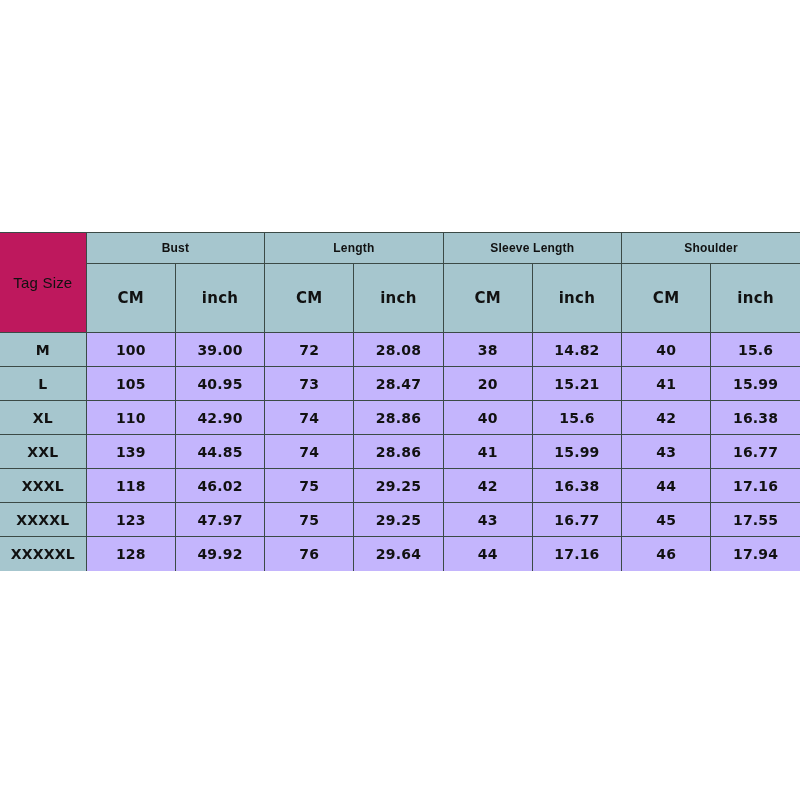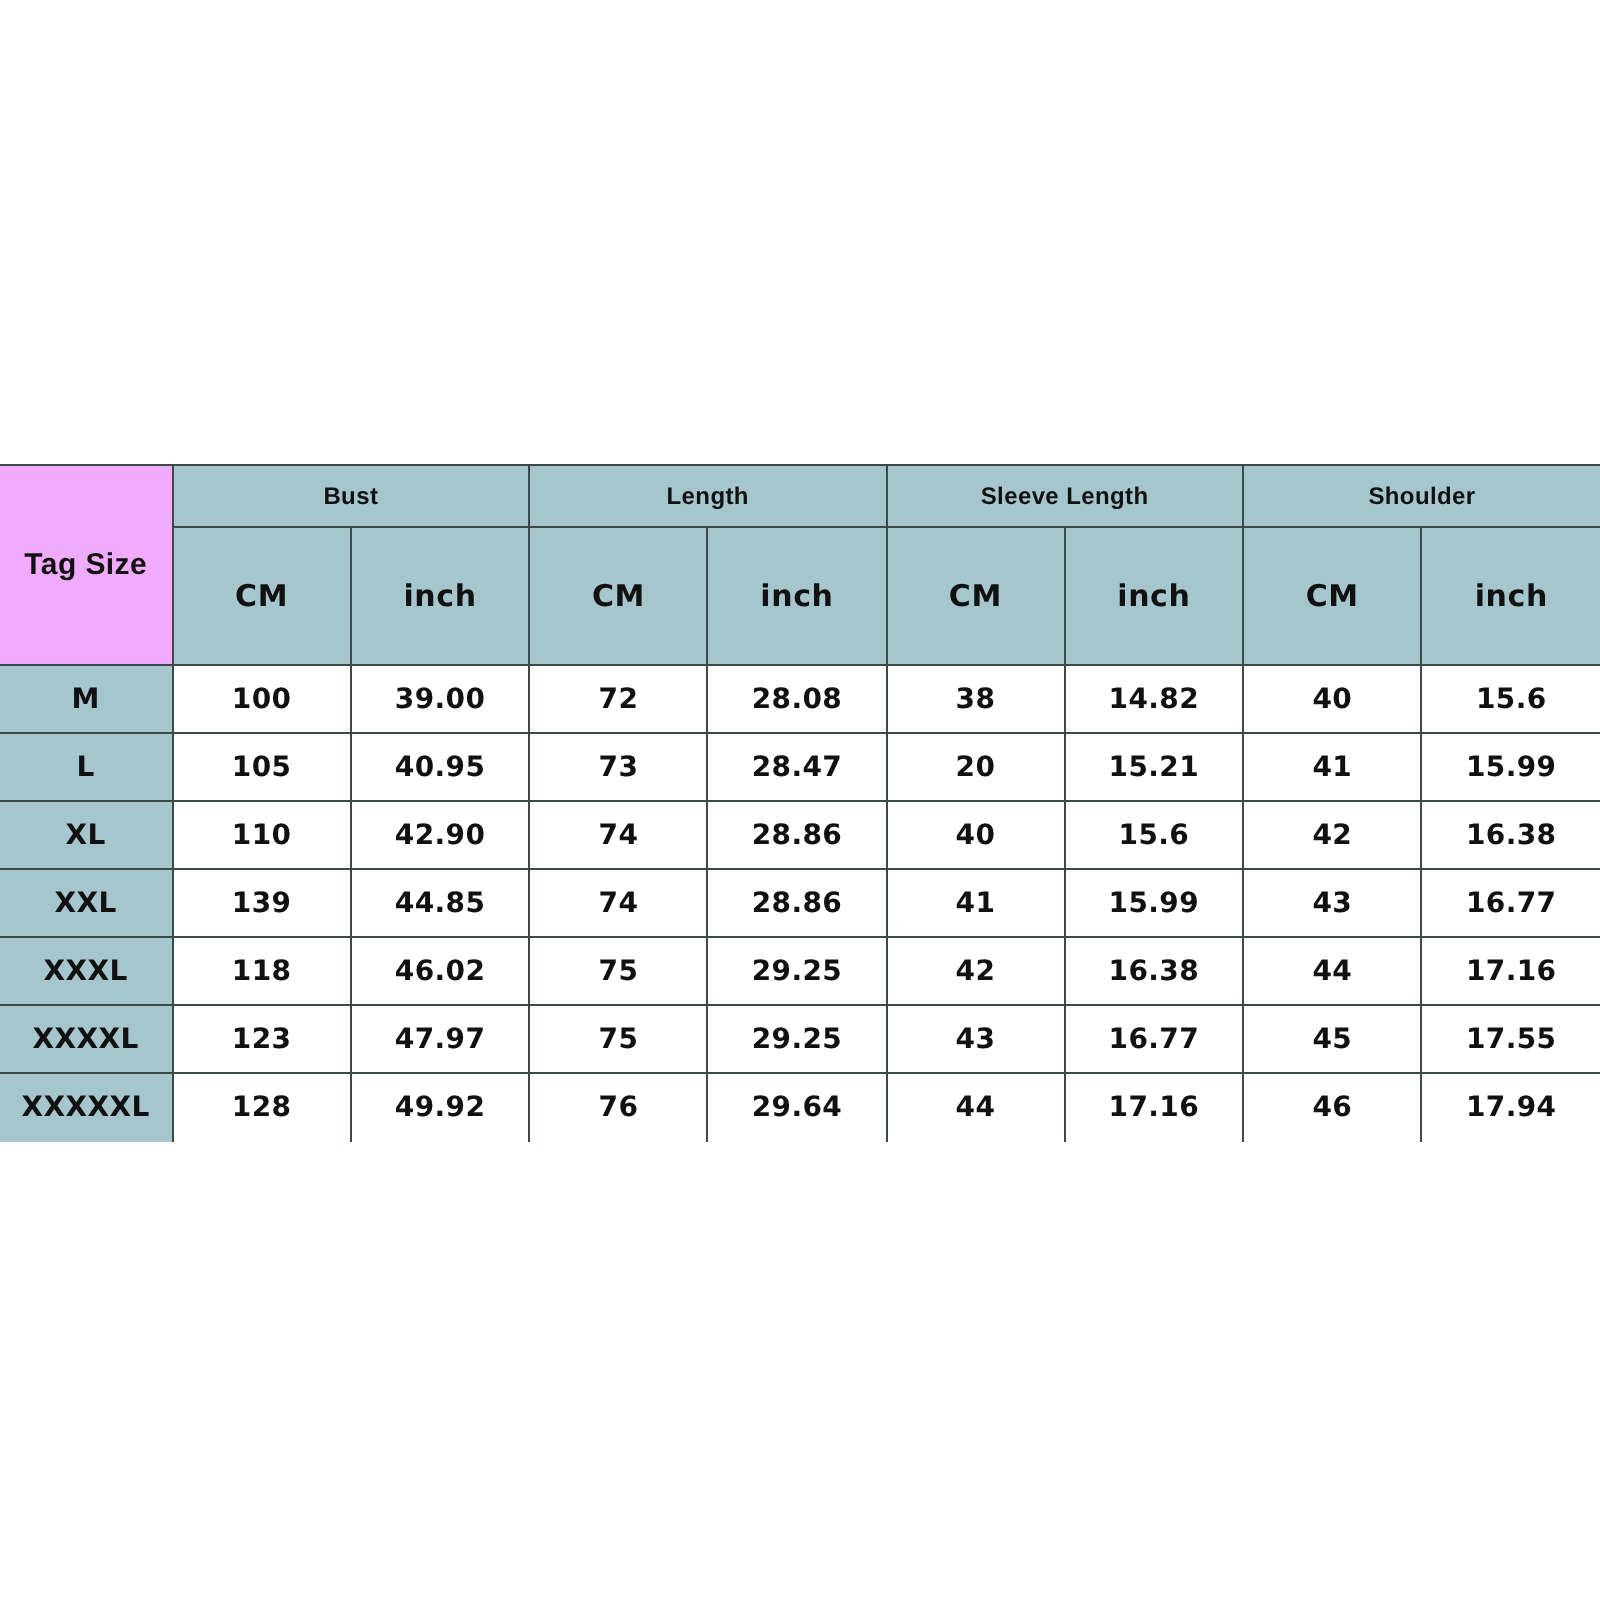--- a/index.html
+++ b/index.html
@@ -59,37 +59,37 @@
   }
   .unit-head {
     background: #a6c6ce;
     height: 68px;
     font-size: 15px;
     font-weight: bold;
     font-family: "DejaVu Sans", sans-serif;
     letter-spacing: 0.3px;
   }
   .tag-head {
-    background: #f0abfc;
+    background: #be185d;
     font-size: 15px;
-    font-weight: bold;
+    font-weight: normal;
     letter-spacing: 0.2px;
   }
 
   
   tbody tr { height: 34px; }
   td.tag-cell {
     background: #a6c6ce;
     font-size: 14px;
     font-weight: bold;
     font-family: "DejaVu Sans", sans-serif;
     letter-spacing: 0.2px;
   }
   td.val-cell {
-    background: #ffffff;
+    background: #c4b5fd;
     font-size: 14px;
     font-weight: bold;
     font-family: "DejaVu Sans", sans-serif;
     letter-spacing: 0.2px;
   }
 </style>
 </head>
 <body>
 
 <div id="canvas">

